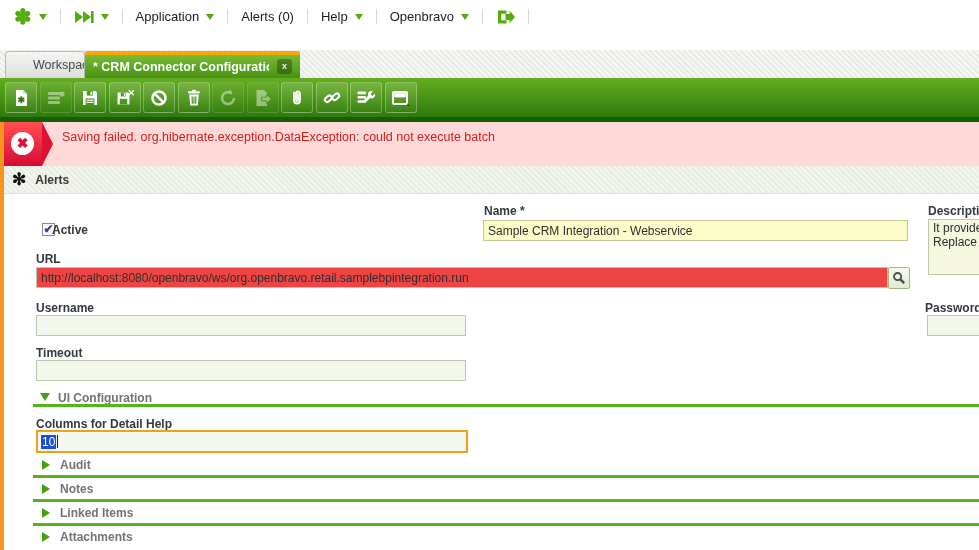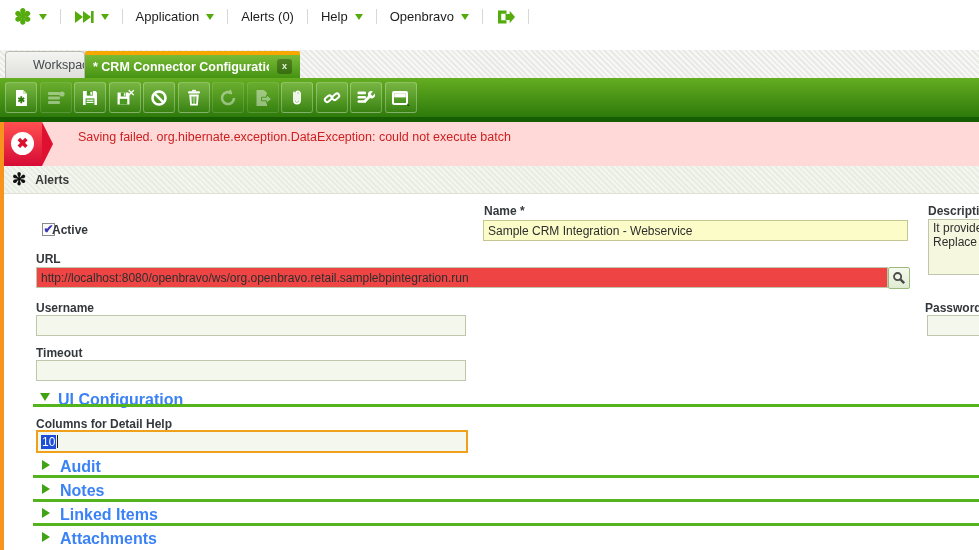--- a/index.html
+++ b/index.html
@@ -47,21 +47,21 @@
   .error-iconbox{position:absolute;left:4px;top:0;width:38px;height:44px;
                  background:linear-gradient(#ff5050,#d60a35);}
   .error-chevron{position:absolute;left:42px;top:0;width:0;height:0;
                  border-top:22px solid transparent;border-bottom:22px solid transparent;
                  border-left:11px solid #e01030;}
   .error-circle{position:absolute;left:11px;top:10px;width:23px;height:23px;border-radius:50%;
                 background:#fff;color:#d8122f;font-size:14px;font-weight:bold;
                 text-align:center;line-height:23px;}
   .error-texts{position:absolute;left:62px;top:5px;}
   .error-title{font-size:12.5px;font-weight:bold;color:#a10000;}
-  .error-msg{font-size:12.5px;color:#cc1f1f;margin-top:3px;margin-left:16px;}
+  .error-msg{font-size:12.5px;color:#cc1f1f;margin-top:3px;}
 
   
   .statusbar{position:absolute;top:166px;left:0;width:979px;height:27px;
              background:repeating-linear-gradient(45deg,#f3f5ef 0 2px,#e8ece3 2px 4px);
              border-bottom:1px solid #dde1d6;display:flex;align-items:center;}
   .status-ast{color:#111;font-size:17px;font-weight:bold;margin:0 9px 0 12px;line-height:1;}
   .status-label{font-size:12px;font-weight:bold;color:#3a3a3a;}
 
   
   .left-stripe{position:absolute;left:0;top:122px;width:4px;height:428px;background:#f7941e;z-index:6;}
@@ -83,21 +83,21 @@
               background:#f4f7ee;border:2px solid #efa11b;padding:1px 3px;font-size:12px;
               display:flex;align-items:center;cursor:text;}
   .fake-input .sel{background:#1d4ed8;color:#fff;padding:0 1px;}
   .fake-input .tcaret{width:1px;height:13px;background:#222;margin-left:0.5px;}
 
   .sec-tri-down{position:absolute;width:0;height:0;border-left:5.5px solid transparent;
       border-right:5.5px solid transparent;border-top:8px solid #3fa313;}
   .sec-tri-right{position:absolute;width:0;height:0;border-top:5.5px solid transparent;
       border-bottom:5.5px solid transparent;border-left:8px solid #3fa313;}
   .sec-line{position:absolute;left:33px;width:946px;height:3px;background:#54b41e;}
-  .sec-label{position:absolute;font-size:16px;font-weight:bold;color:#3b82f6;cursor:pointer;text-align:right;}
+  .sec-label{position:absolute;font-size:12px;font-weight:bold;color:#737373;cursor:pointer;text-align:right;}
 </style>
 </head>
 <body>
 
 <div id="app">
 
   <div class="menubar">
     <span class="mitem">
       <span class="logo-ast">✽</span>
       <span class="caret"></span>

